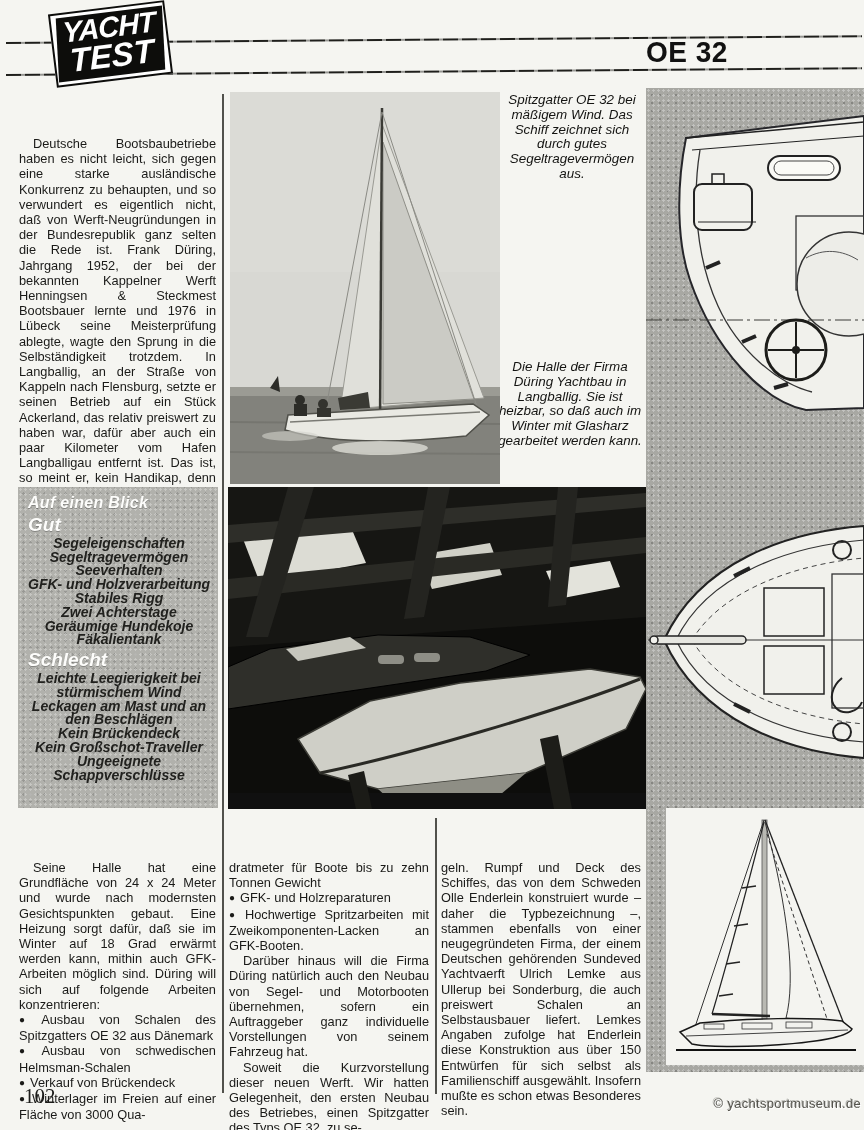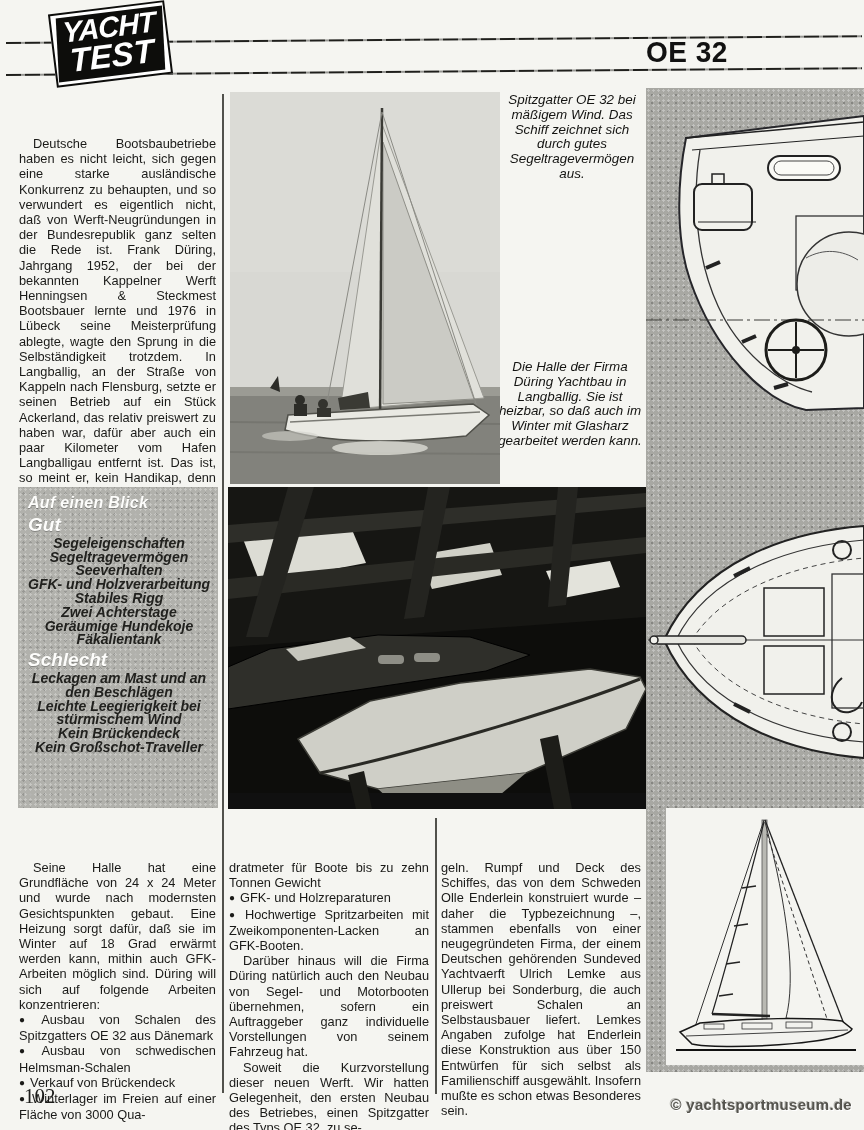--- a/index.html
+++ b/index.html
@@ -59,21 +59,21 @@
   #photo2{left:228px;top:487px;width:418px;height:322px;}
   #rail{left:646px;top:88px;width:218px;height:984px;background:#a8a8a3;
         background-image:radial-gradient(rgba(255,255,255,.3) 1px,transparent 1.2px),
                          radial-gradient(rgba(0,0,0,.2) 1px,transparent 1.2px);
         background-size:5px 5px,8px 8px;background-position:0 0,2px 3px;}
   .fig svg{display:block;}
 
   
   .pagenum{position:absolute;left:24px;top:1084px;font-family:Liberation Serif, serif;
            font-size:21px;color:#1c1c1a;}
-  .wm{position:absolute;right:12px;top:1096px;font-size:15px;font-weight:bold;
+  .wm{position:absolute;right:3px;top:1096px;font-size:13px;font-weight:normal;
       color:#55544e;letter-spacing:.3px;
       text-shadow:1px 1px 0 rgba(255,255,255,.95),-1px -1px 0 rgba(90,90,84,.4);}
 </style>
 </head>
 <body>
 
 <div class="page">
 
   <div class="hline hline1"></div>
   <div class="hline hline2"></div>
@@ -97,24 +97,25 @@
     <div class="glabel">Gut</div>
     <div class="gitem">Segeleigenschaften</div>
     <div class="gitem">Segeltragevermögen</div>
     <div class="gitem">Seeverhalten</div>
     <div class="gitem">GFK- und Holzverarbeitung</div>
     <div class="gitem">Stabiles Rigg</div>
     <div class="gitem">Zwei Achterstage</div>
     <div class="gitem">Geräumige Hundekoje</div>
     <div class="gitem">Fäkalientank</div>
     <div class="glabel">Schlecht</div>
+    <div class="gitem">Leichte Leegierigkeit bei stürmischem Wind</div>
     <div class="gitem">Leckagen am Mast und an den Beschlägen</div>
-    <div class="gitem">Leichte Leegierigkeit bei stürmischem Wind</div>
     <div class="gitem">Kein Brückendeck</div>
     <div class="gitem">Kein Großschot-Traveller</div>
+    <div class="gitem">Ungeeignete Schappverschlüsse</div>
   </aside>
 
   <div class="col" id="col1-bottom">
     <p class="indent">Seine Halle hat eine Grundfläche von 24 x 24 Meter und wurde nach modernsten Gesichtspunkten gebaut. Eine Heizung sorgt dafür, daß sie im Winter auf 18 Grad erwärmt werden kann, mithin auch GFK-Arbeiten möglich sind. Düring will sich auf folgende Arbeiten konzentrieren:</p>
     <p class="li"><span class="dot">●</span><span>Ausbau von Schalen des Spitzgatters OE 32 aus Dänemark</span></p>
     <p class="li"><span class="dot">●</span><span>Ausbau von schwedischen Helmsman-Schalen</span></p>
     <p class="li"><span class="dot">●</span><span>Verkauf von Brückendeck</span></p>
     <p class="li"><span class="dot">●</span><span>Winterlager im Freien auf einer Fläche von 3000 Qua-</span></p>
   </div>
 

